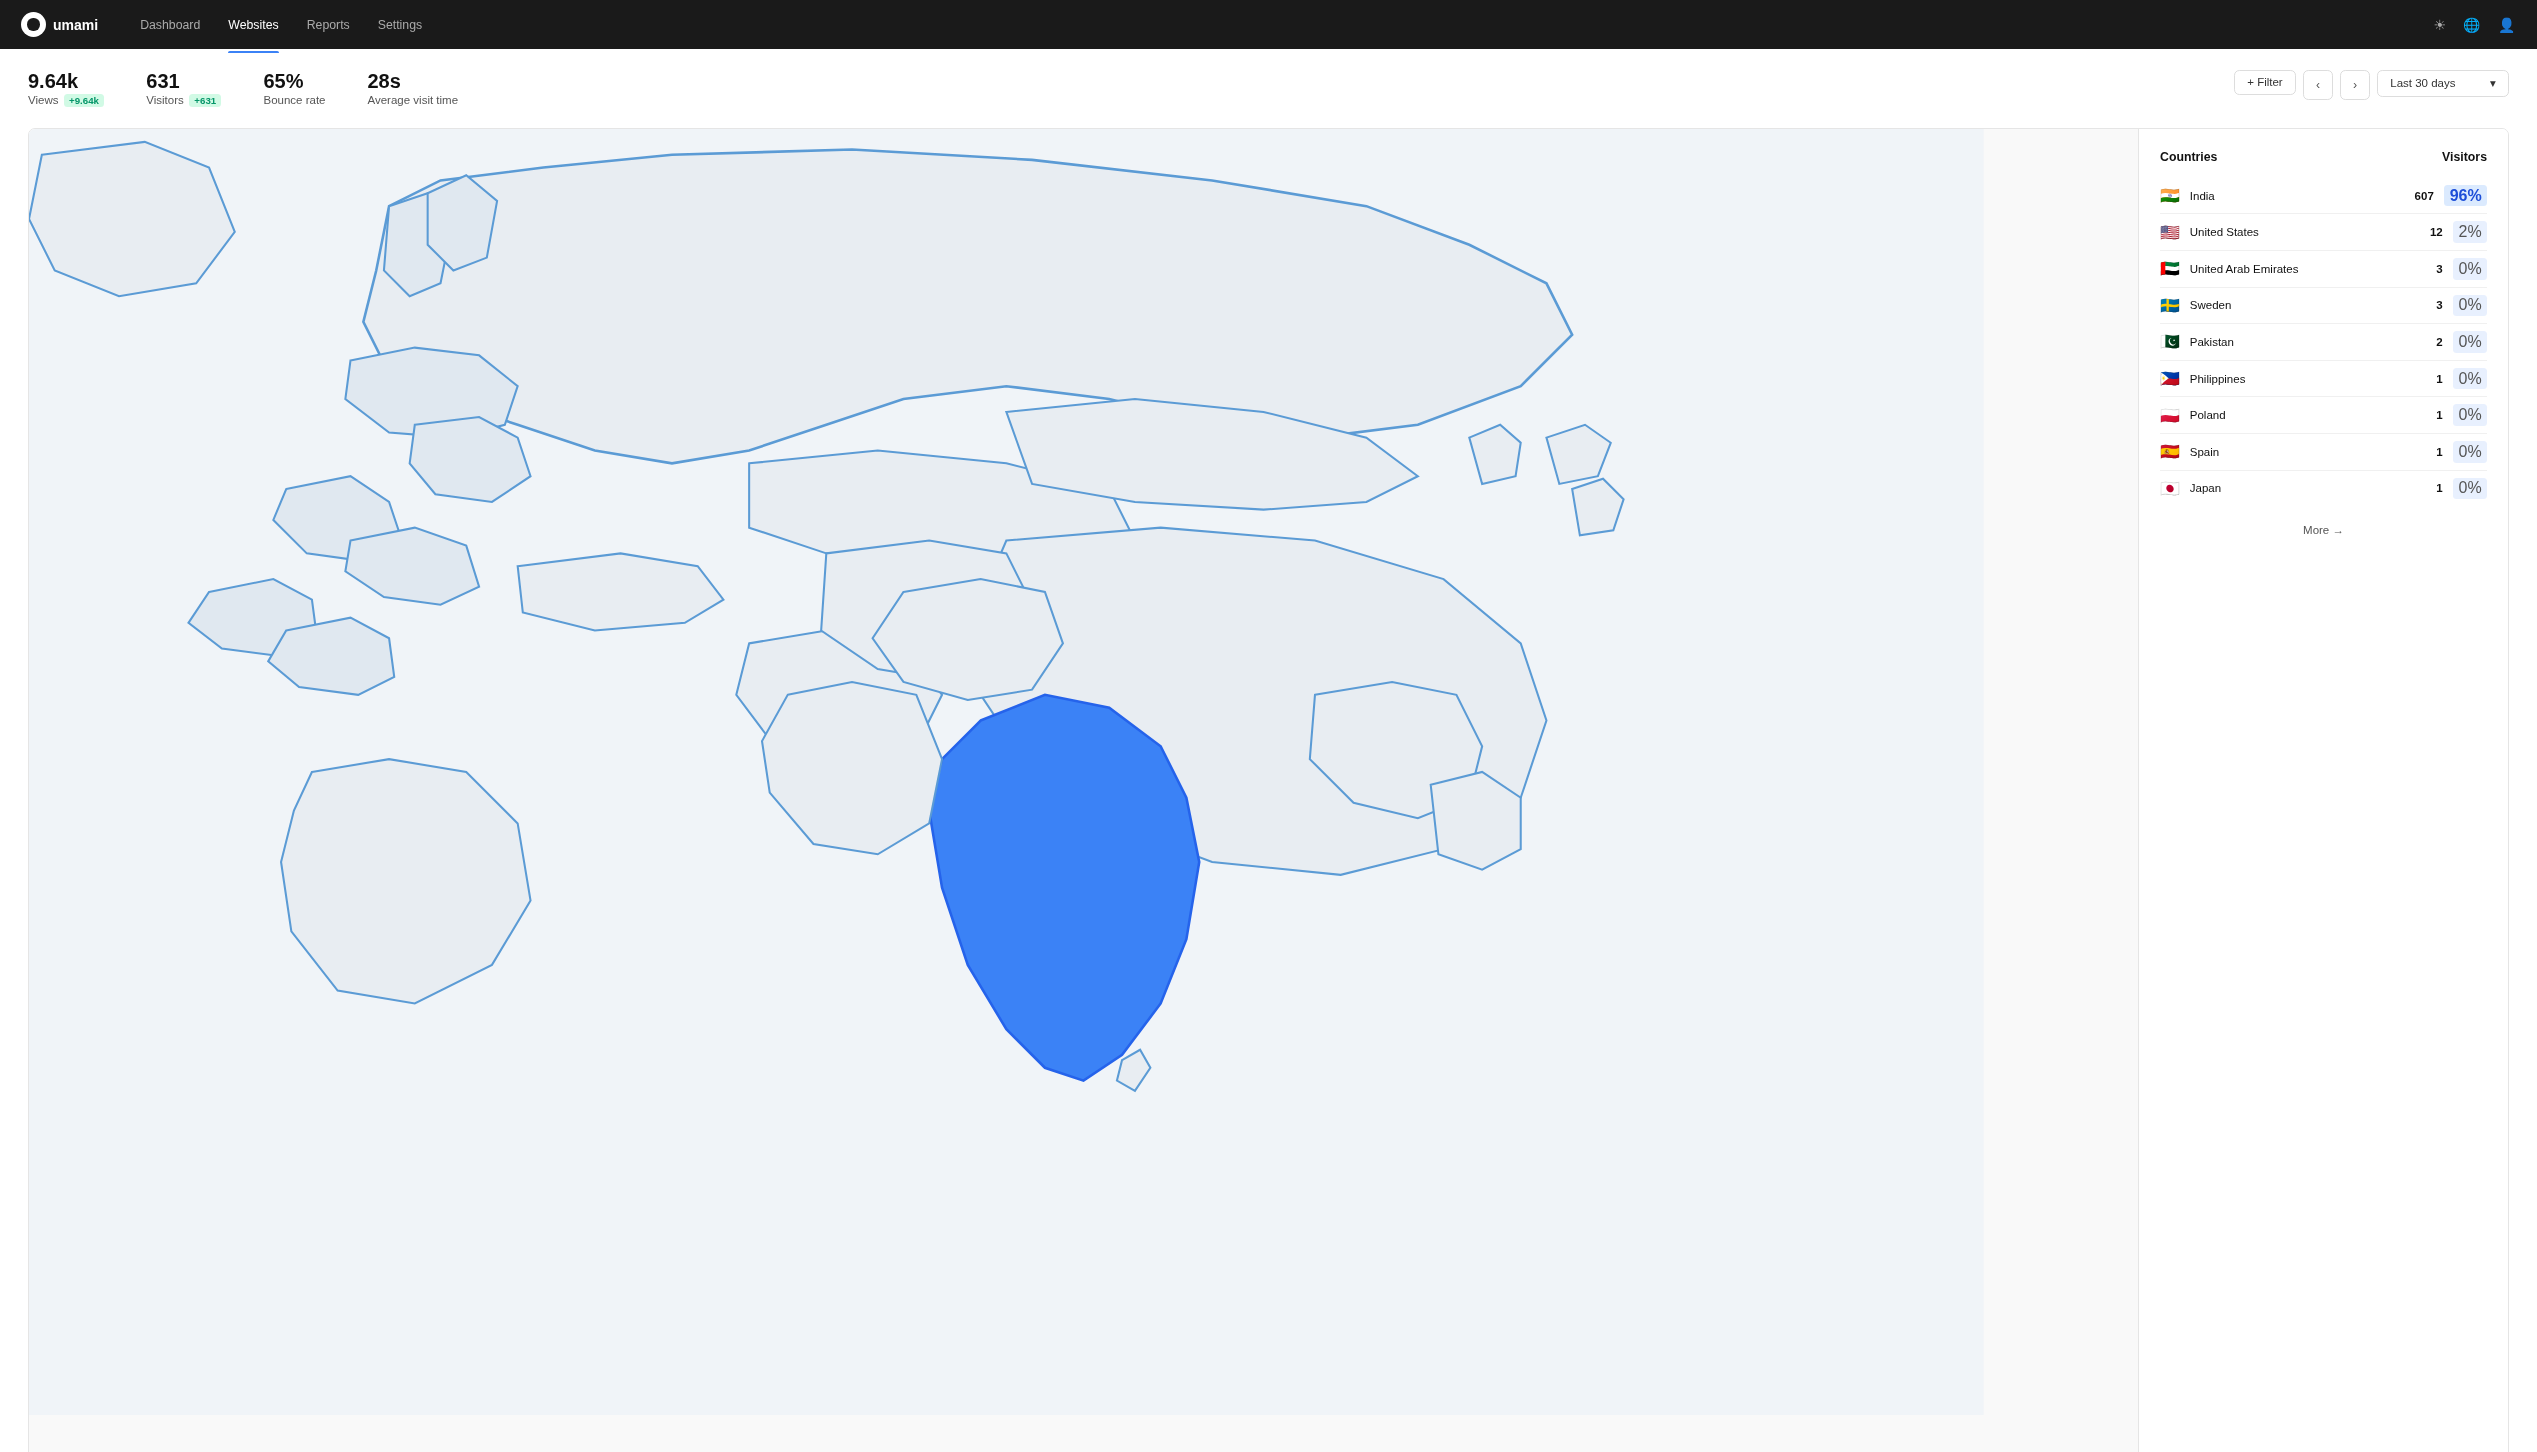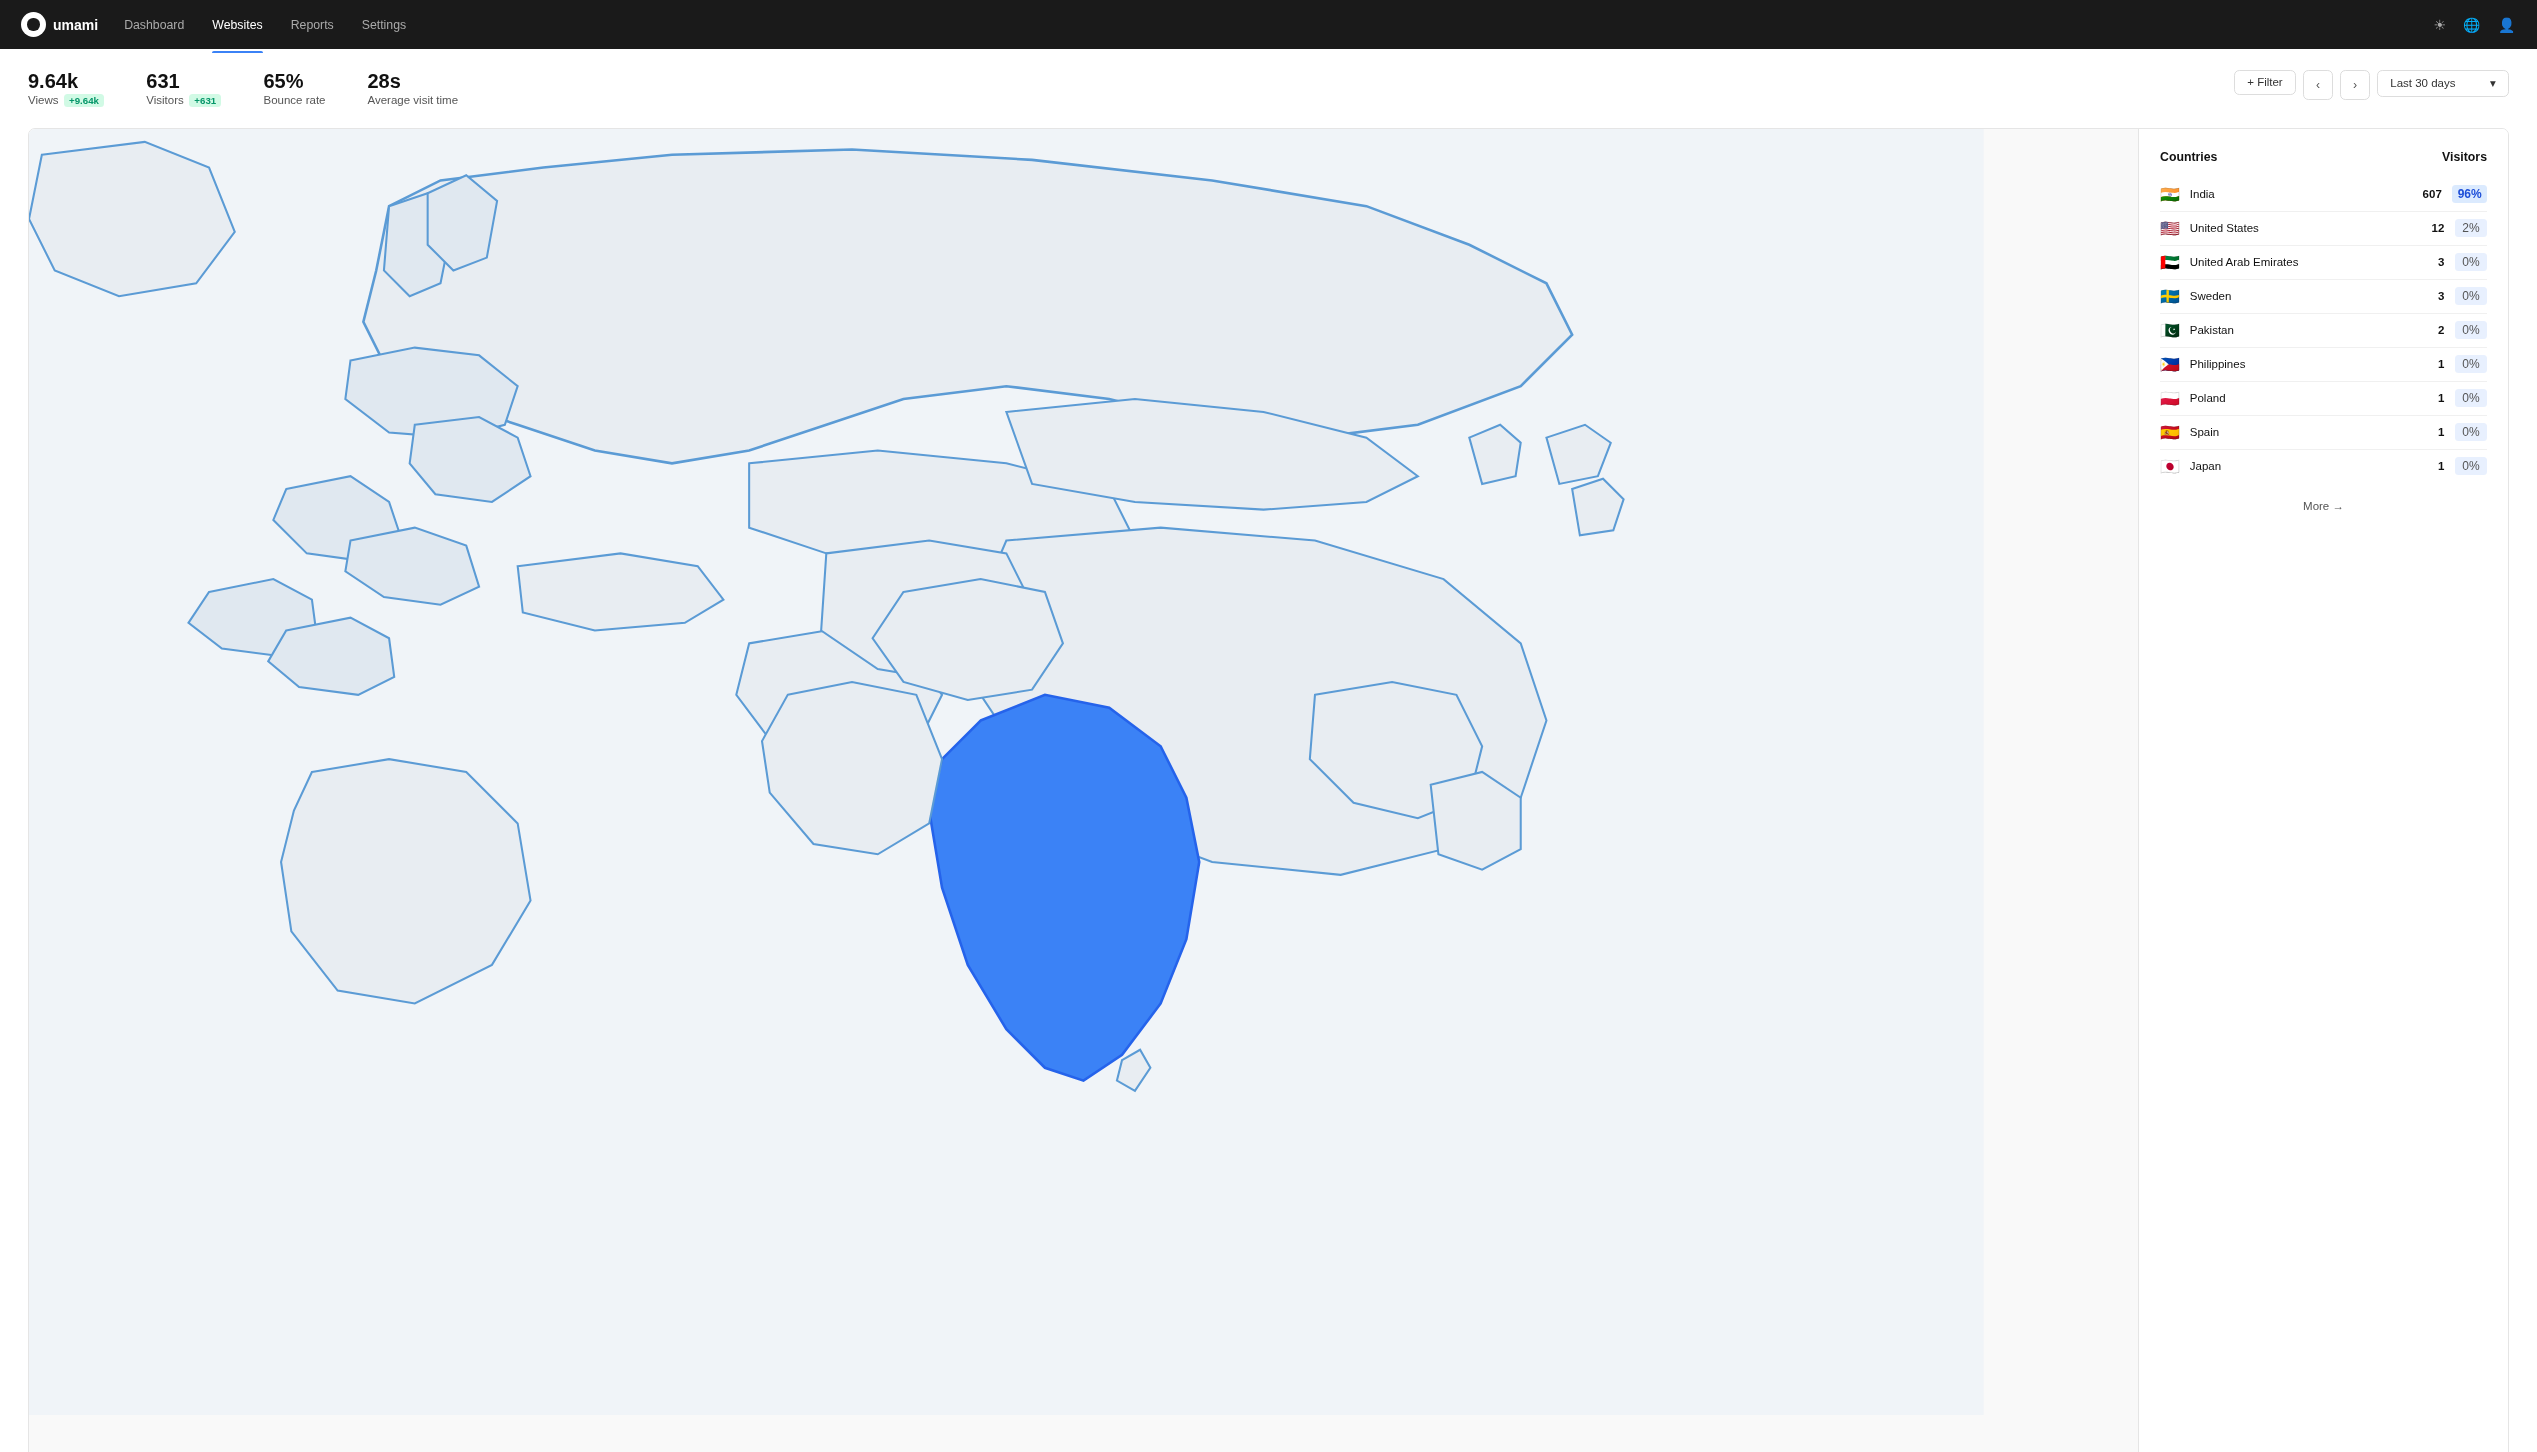--- a/index.html
+++ b/index.html
@@ -1,21 +1,21 @@
 <!DOCTYPE html>
 <html style="font-size:14px"><head>
   <meta charset="utf-8">
   <style>
     * { margin: 0; padding: 0; box-sizing: border-box; }
     body { font-family: -apple-system, BlinkMacSystemFont, 'Segoe UI', sans-serif; background: #fff; color: #111; font-size: 12.3px; }
 
     
     .navbar {
       display: flex; align-items: center; height: 49px;
-      background: #1a1a1a; padding: 2px 21px; gap: 12px;
+      background: #1a1a1a; padding: 2px 21px; gap: 28px;
     }
     .nav-logo { display: flex; align-items: center; gap: 7px; color: #fff; font-weight: 700; font-size: 14px; }
     .logo-icon { width: 25px; height: 25px; background: #fff; border-radius: 50%; display: flex; align-items: center; justify-content: center; }
     .logo-inner { width: 12.3px; height: 12.3px; background: #1a1a1a; border-radius: 50%; }
     .nav-links { display: flex; gap: 0; }
     .nav-link {
       color: #aaa; text-decoration: none; padding: 0 14px; height: 56px;
       display: flex; align-items: center; font-size: 12.3px; position: relative; cursor: pointer;
     }
     .nav-link.active { color: #fff; }
@@ -67,21 +67,21 @@
 
     .country-row {
       display: flex; align-items: center; padding: 7px 0;
       border-bottom: 0.9px solid #f0f0f0; position: relative;
     }
     .country-row:last-child { border-bottom: none; }
     .flag { font-size: 16px; margin-right: 8.8px; width: 21px; text-align: center; }
     .country-name { flex: 1; font-size: 11.5px; }
     .country-count { font-weight: 700; font-size: 11.5px; margin-right: 10.6px; min-width: 26.4px; text-align: right; }
     .country-pct {
-      font-size: 12px; color: #555; min-width: 32px; text-align: center;
+      font-size: 16px; color: #555; min-width: 32px; text-align: left;
       background: #e8f0fe; padding: 1.8px 5.3px; border-radius: 3.5px;
     }
     .country-pct.highlight { background: #dbeafe; color: #1d4ed8; font-weight: 600; }
 
     .more-link {
       display: flex; align-items: center; gap: 5.3px; color: #555; cursor: pointer;
       font-size: 11.5px; margin-top: 17.6px; justify-content: center;
     }
 
     

